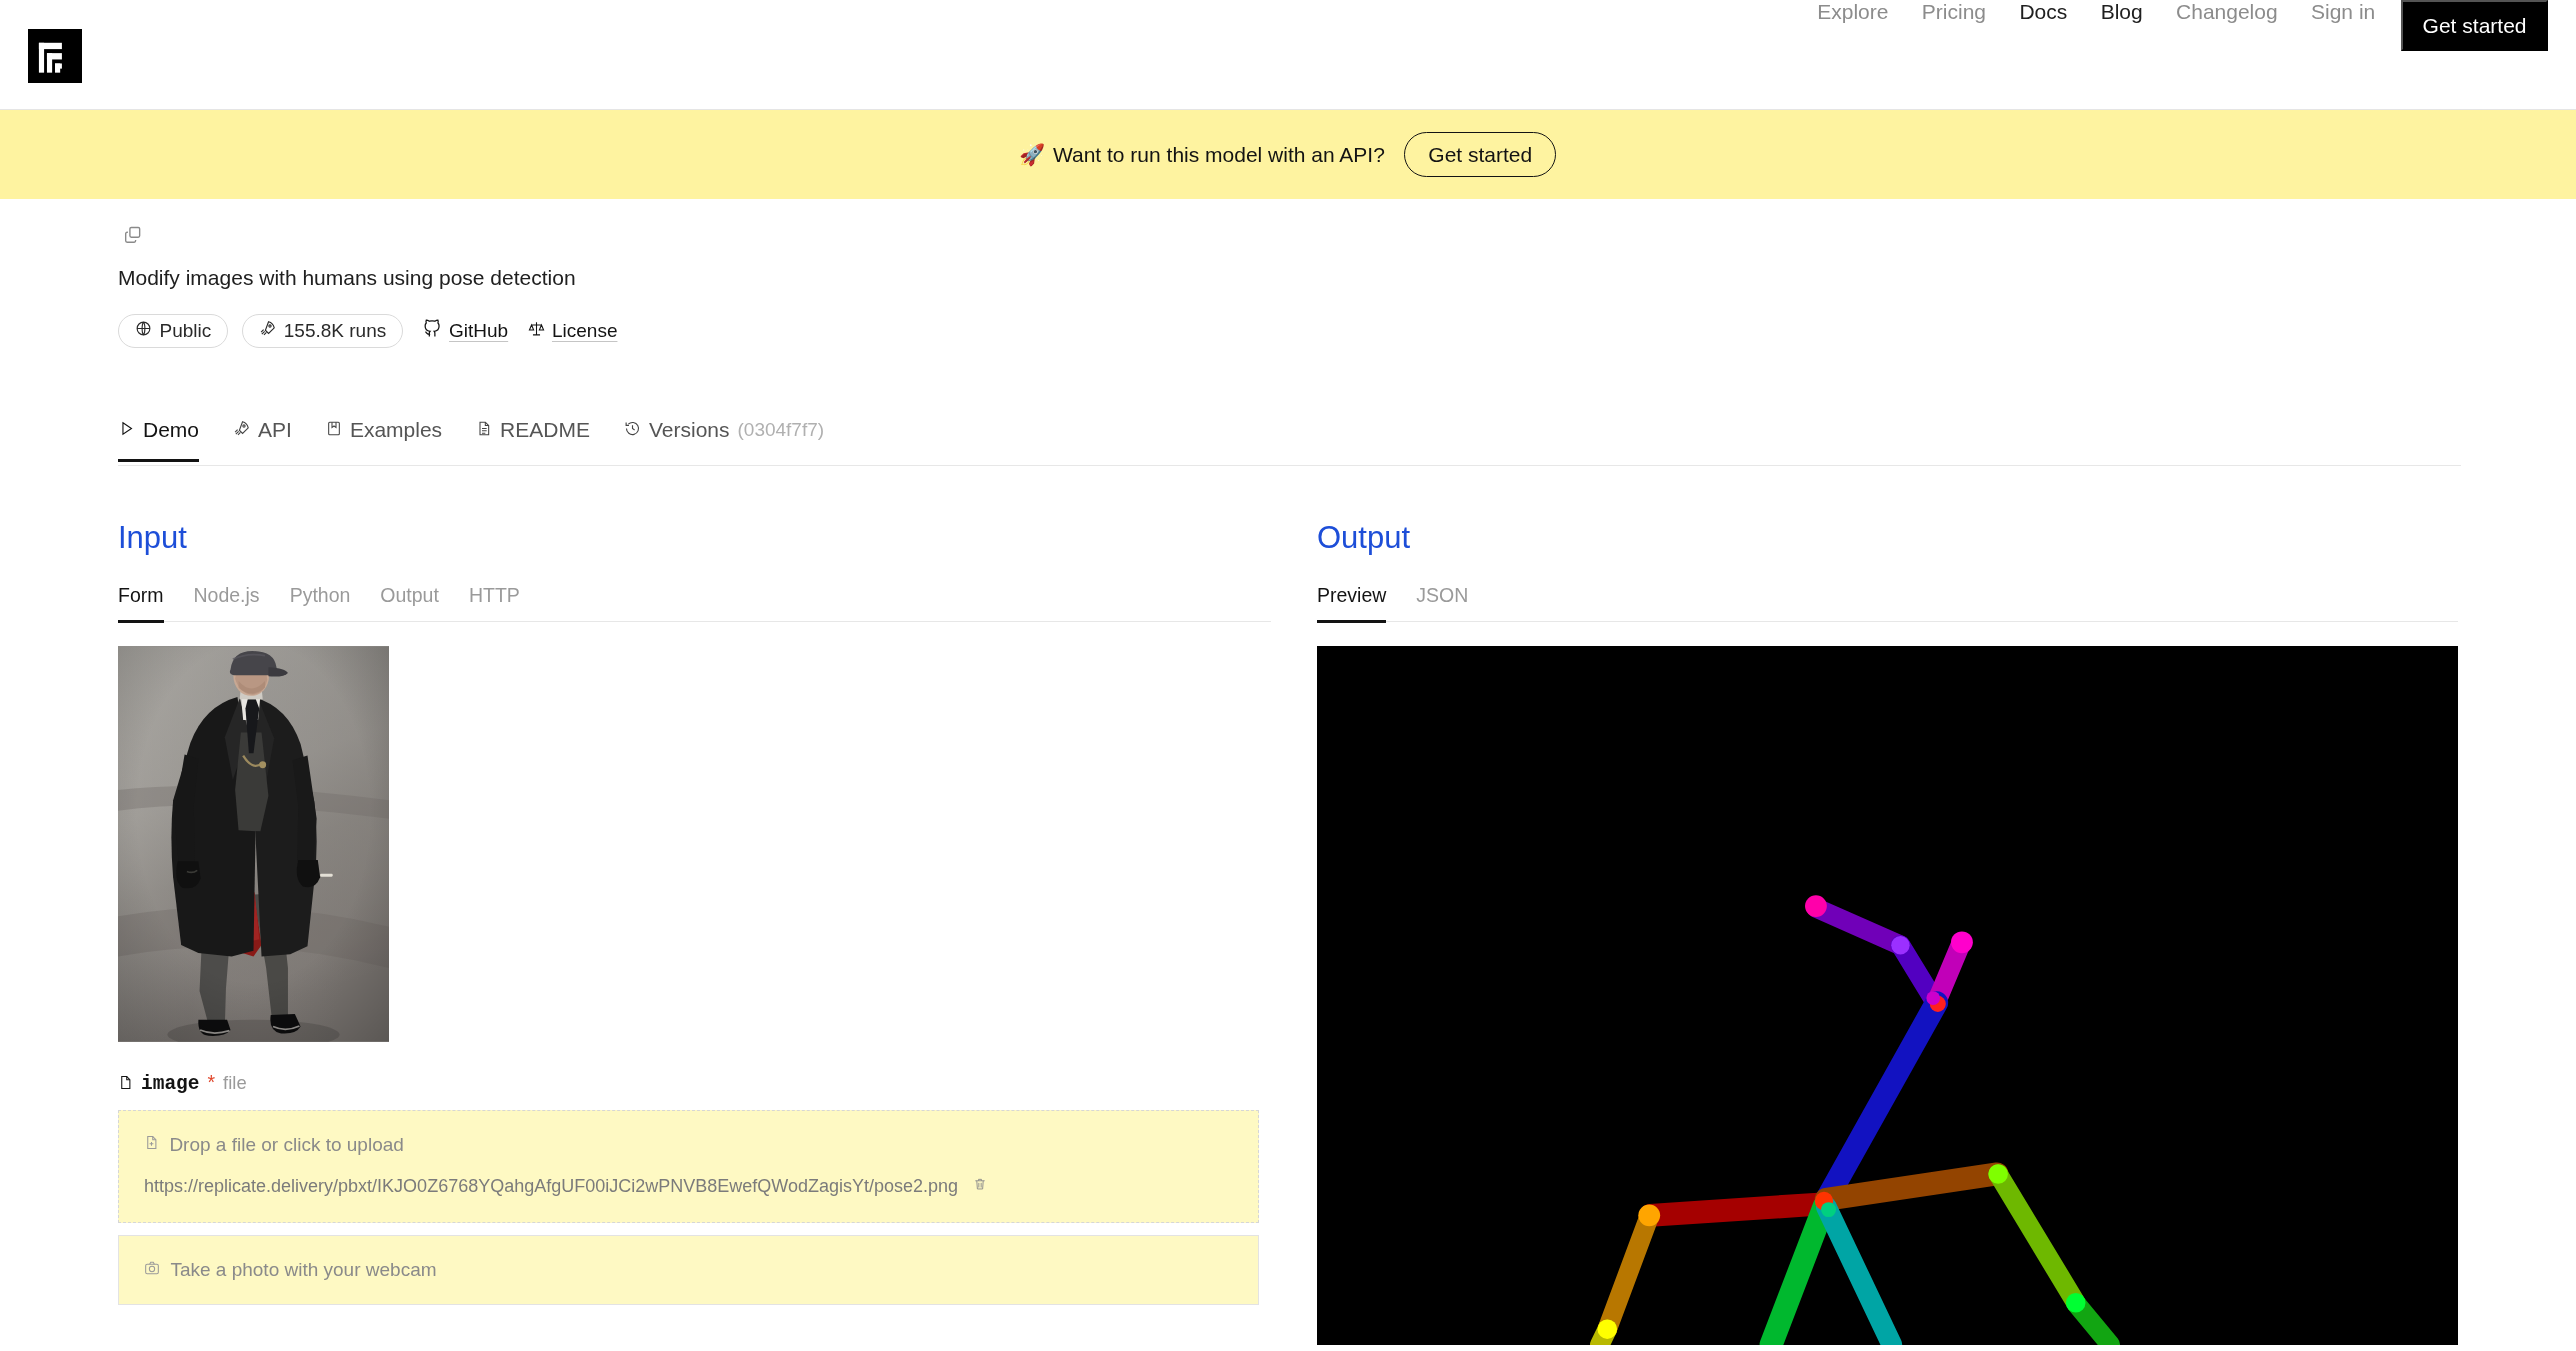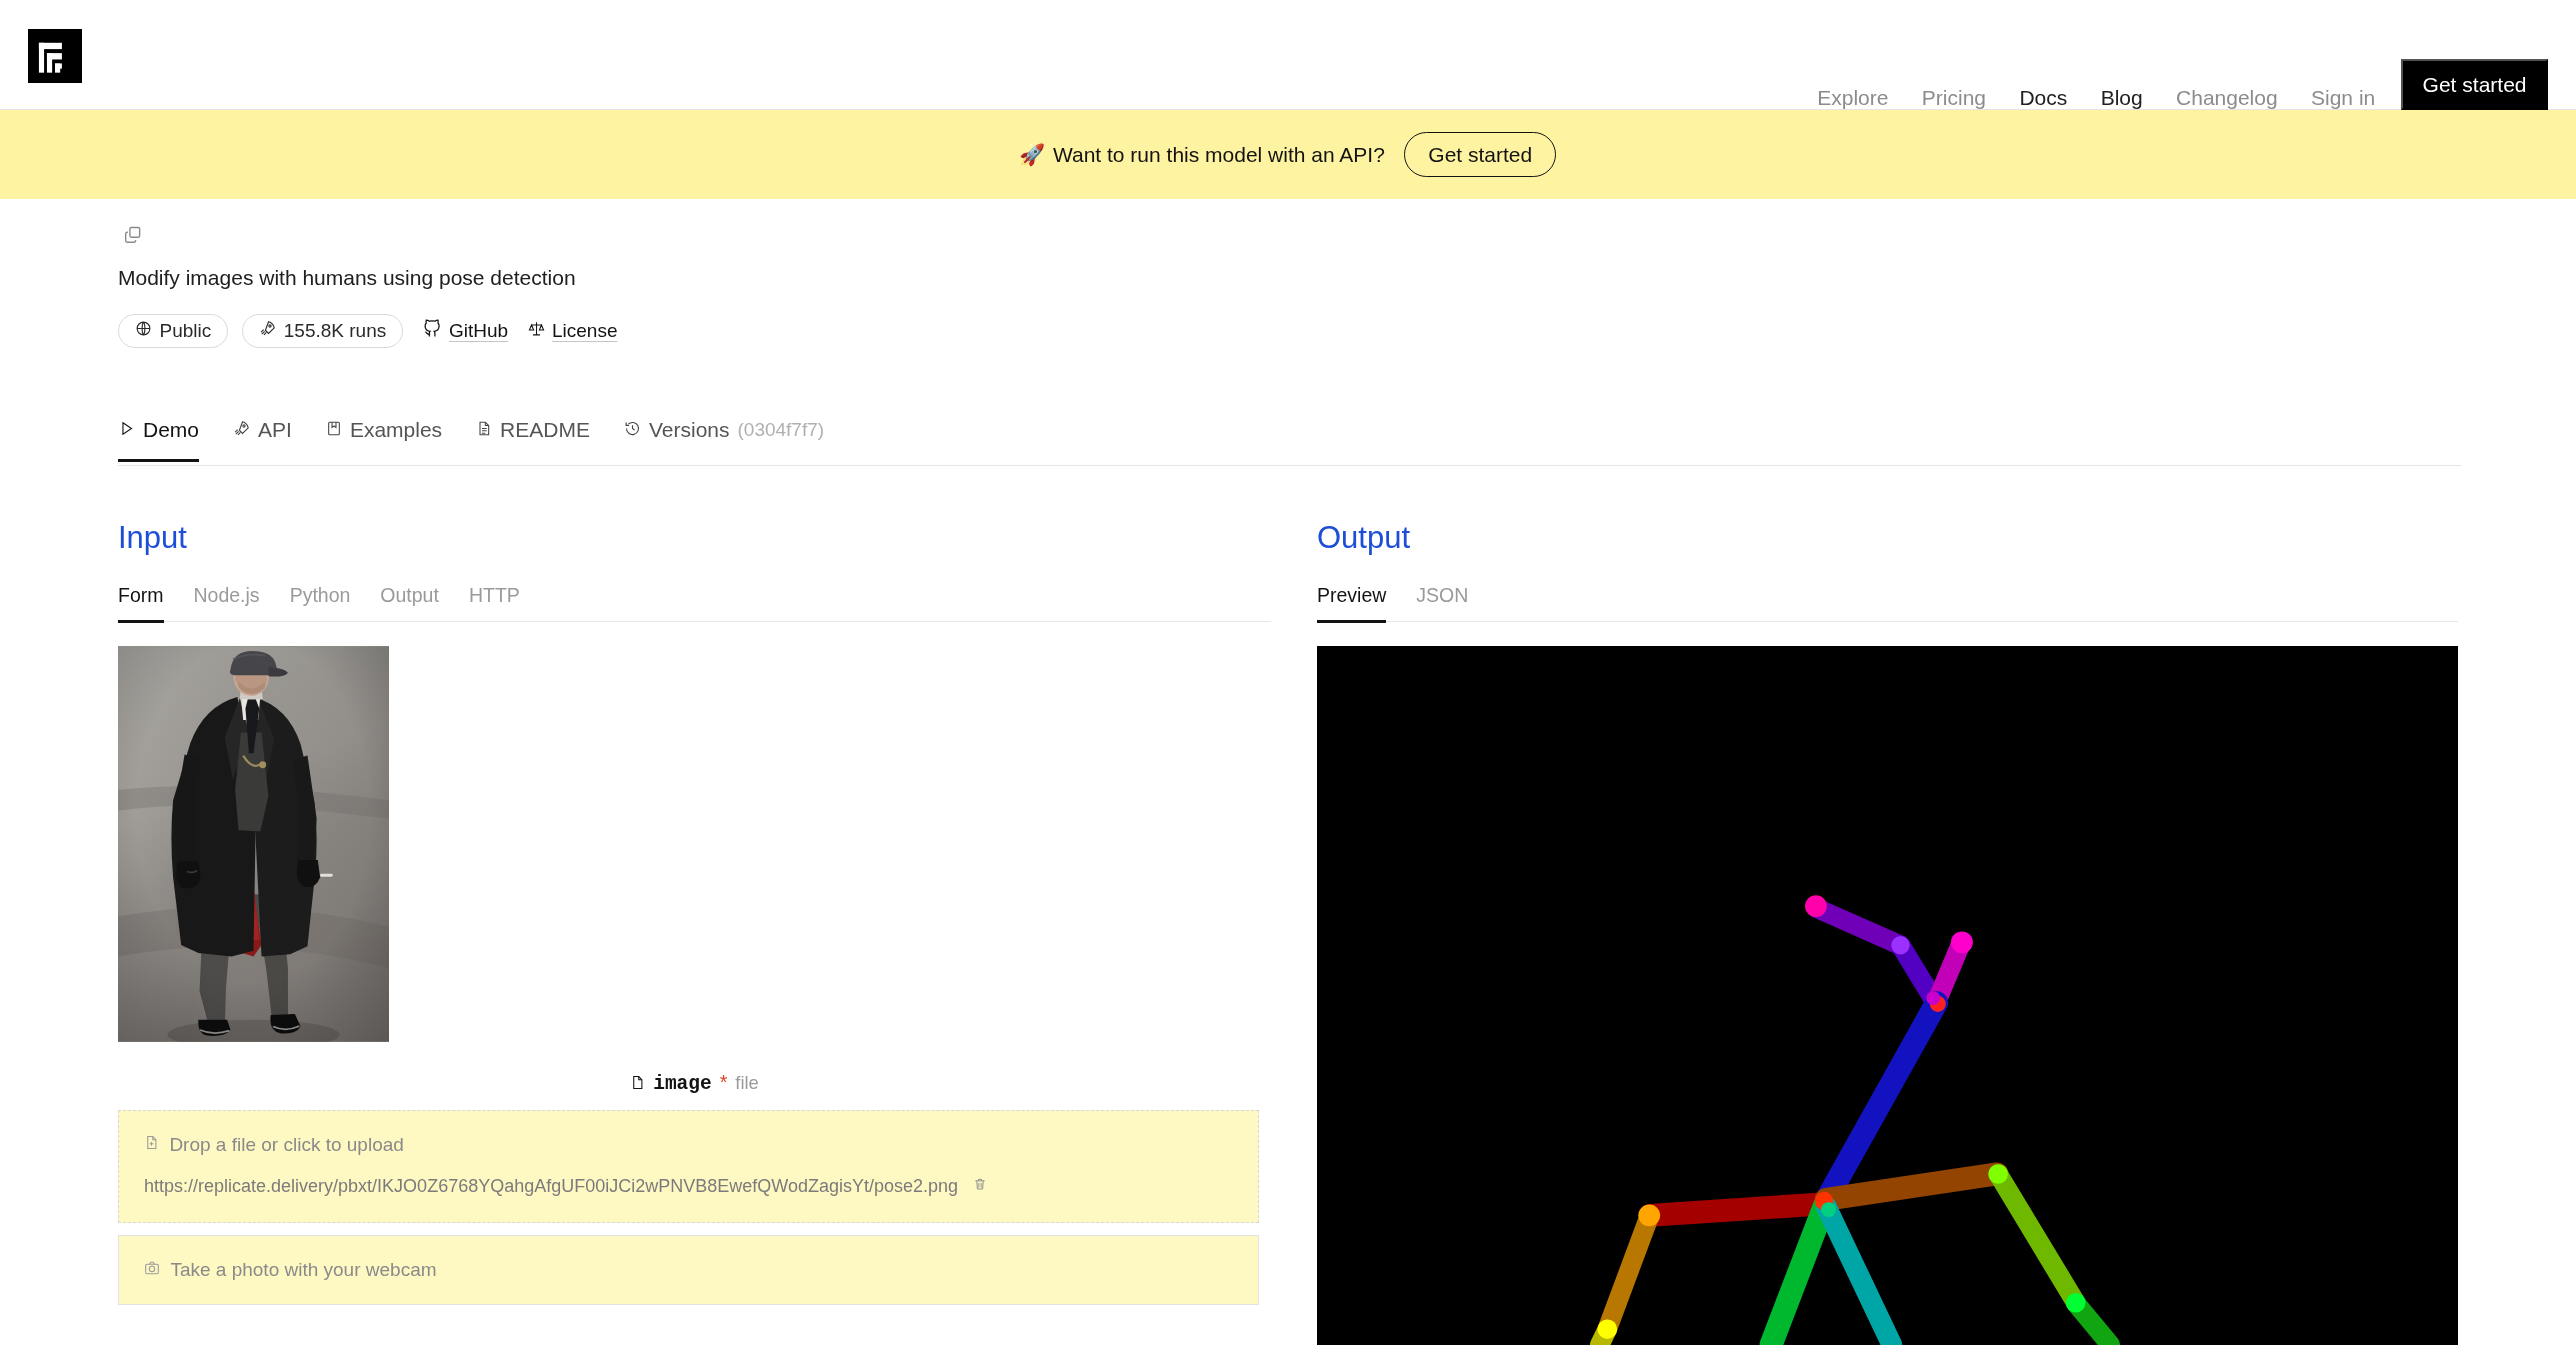--- a/index.html
+++ b/index.html
@@ -21,21 +21,21 @@
   .logo {
     position: absolute; left: 28px; top: 29px;
     width: 54px; height: 54px;
     background: #000000;
     display: block;
   }
   .logo svg { display: block; }
   .nav-links {
     position: absolute; right: 28px; top: 0;
     height: 110px;
-    display: flex; align-items: flex-end; gap: 0px;
+    display: flex; align-items: flex-start; gap: 0px;
   }
   .nav-link {
     font-size: 21px; color: #8c8c8c;
     padding: 0 16.7px;
     text-decoration: none; white-space: nowrap;
     cursor: pointer;
   }
   .nav-link.dark { color: #202020; }
   .nav-cta {
     background: #000000; color: #ffffff;
@@ -183,21 +183,20 @@
     position: relative;
     background: #8a8784;
   }
   .thumb svg { display:block; }
 
   
   .field-label {
     margin-top: 29px;
     display: flex; align-items: baseline; gap: 8px;
     font-size: 19.5px;
-    justify-content: center;
   }
   .field-label .fi { position: relative; top: 2.3px; }
   .field-label .fname {
     font-family: "Liberation Mono", monospace;
     font-weight: bold; color: #131313; font-size: 19.5px;
   }
   .field-label .req { color: #e0452a; font-size: 19.5px; }
   .field-label .ftype { color: #9a9a9a; font-size: 18.4px; }
 
   .dropzone {

